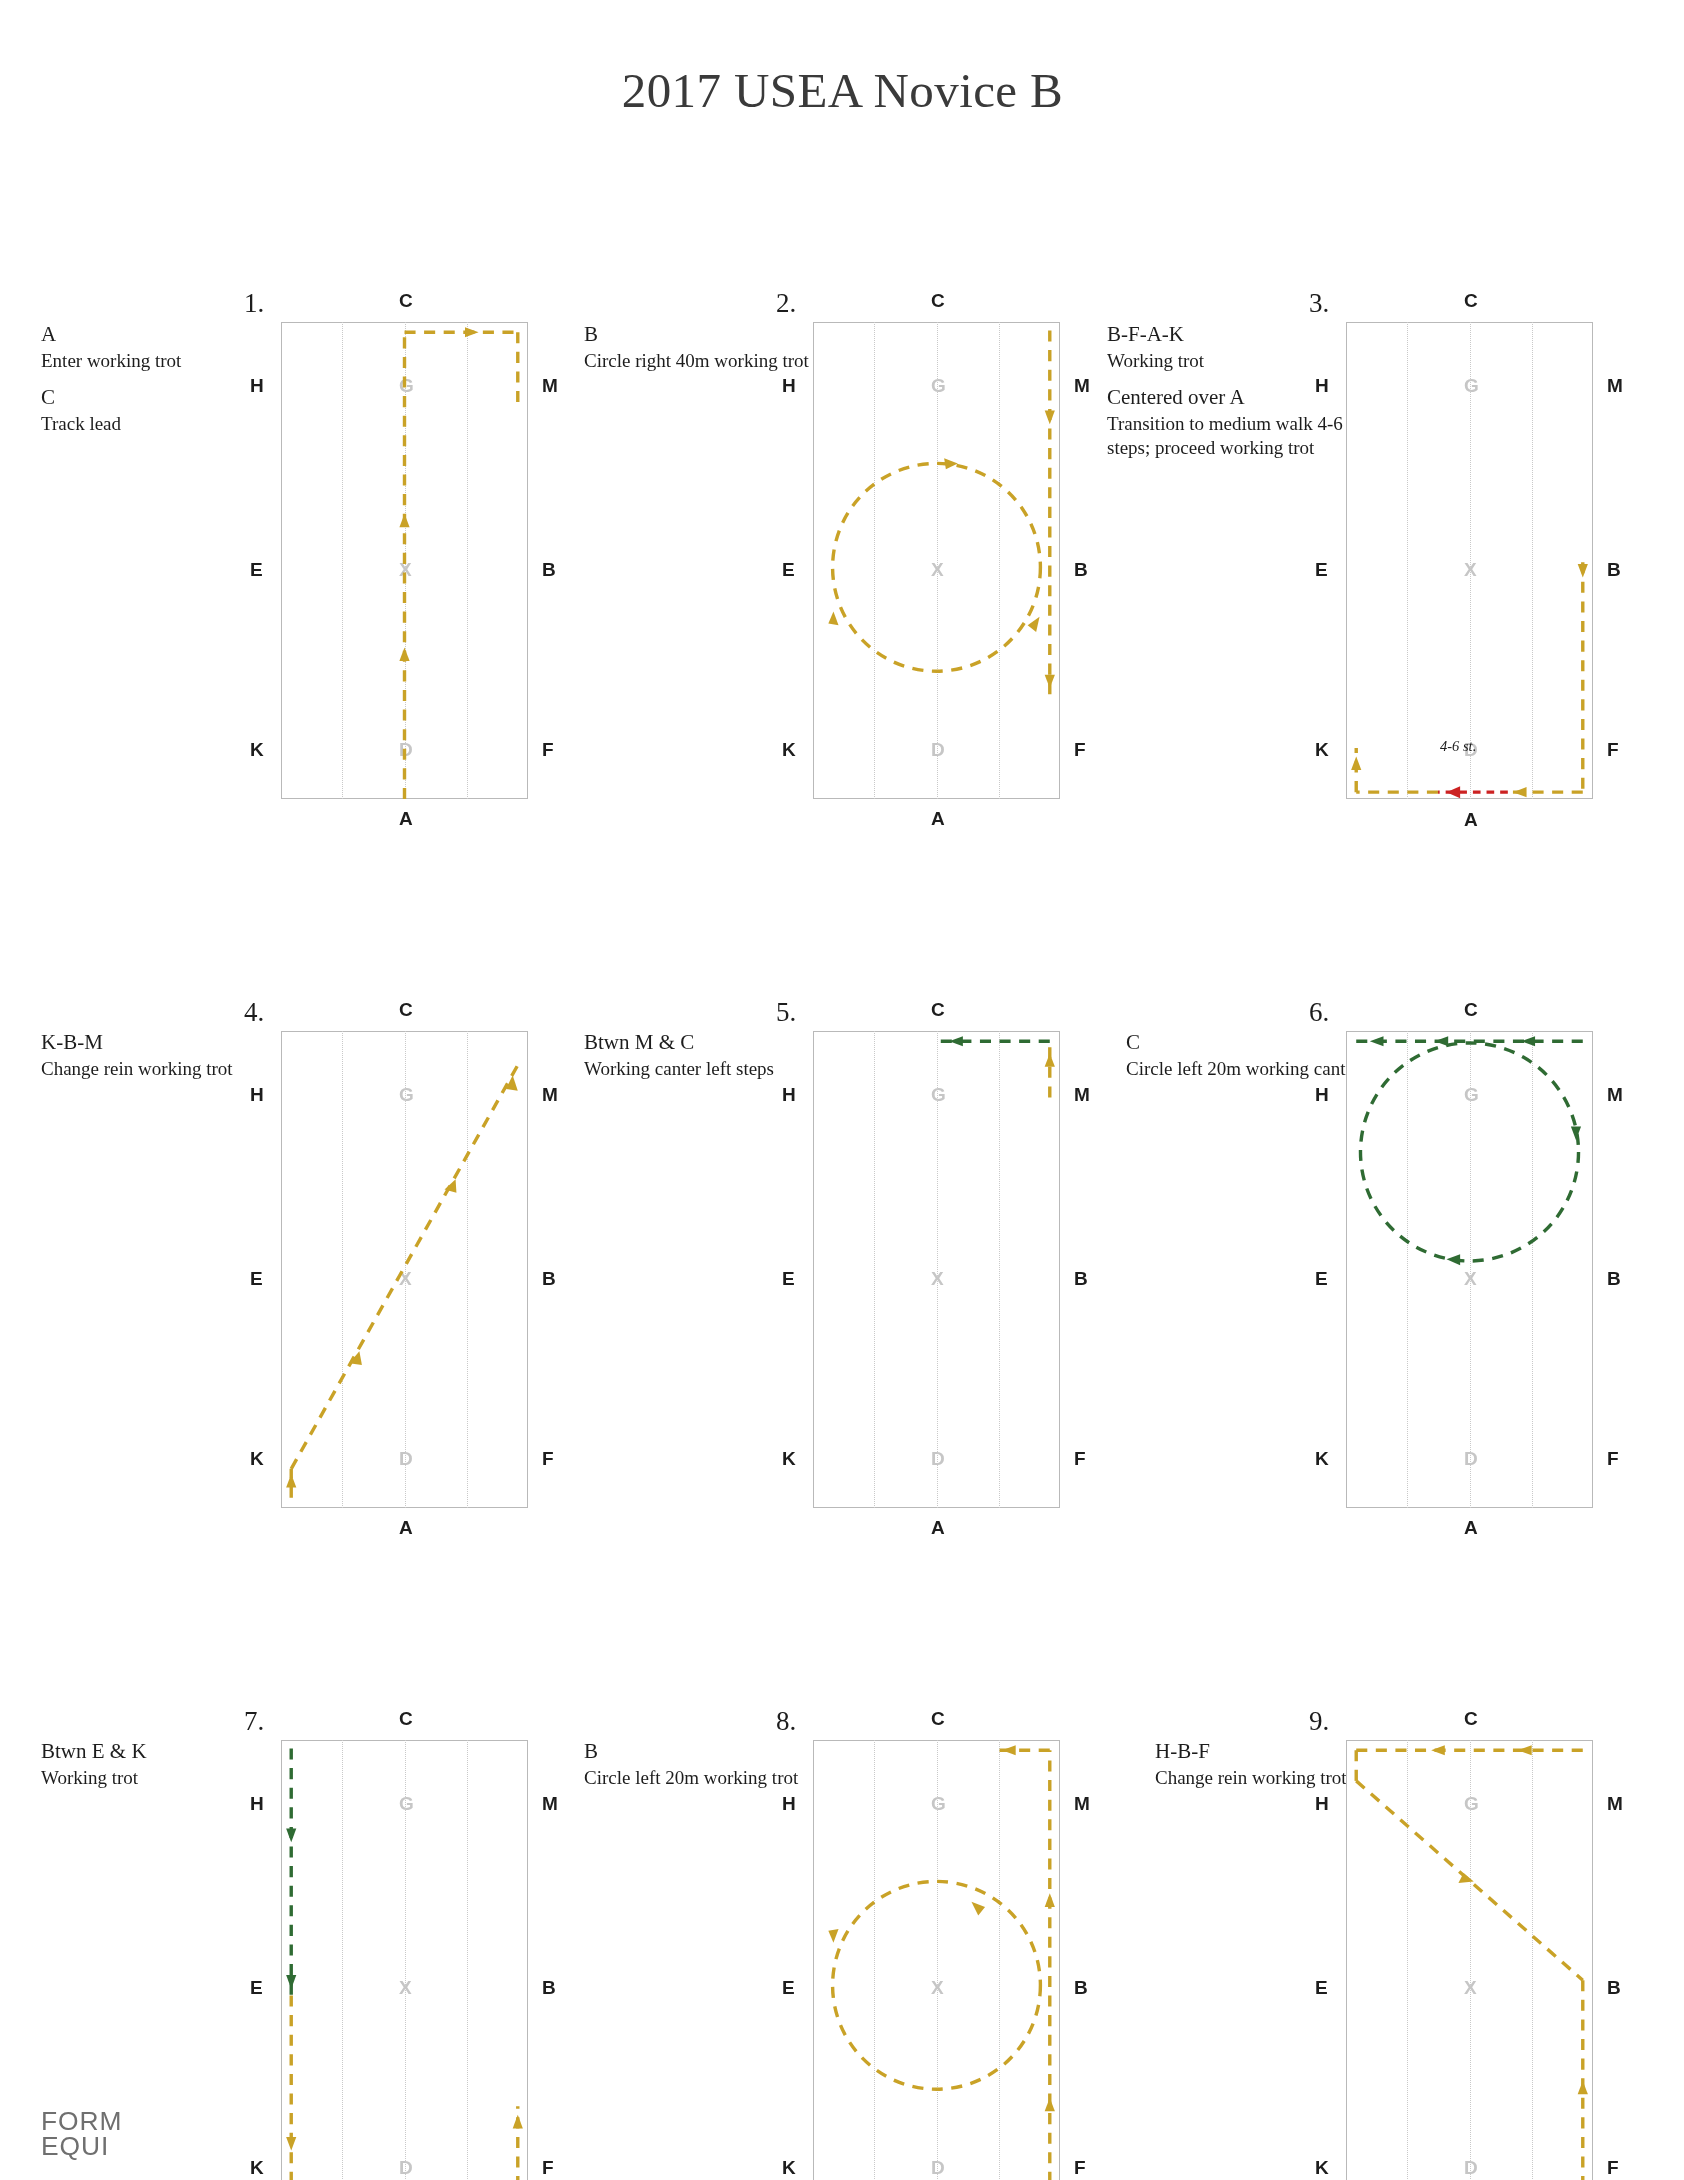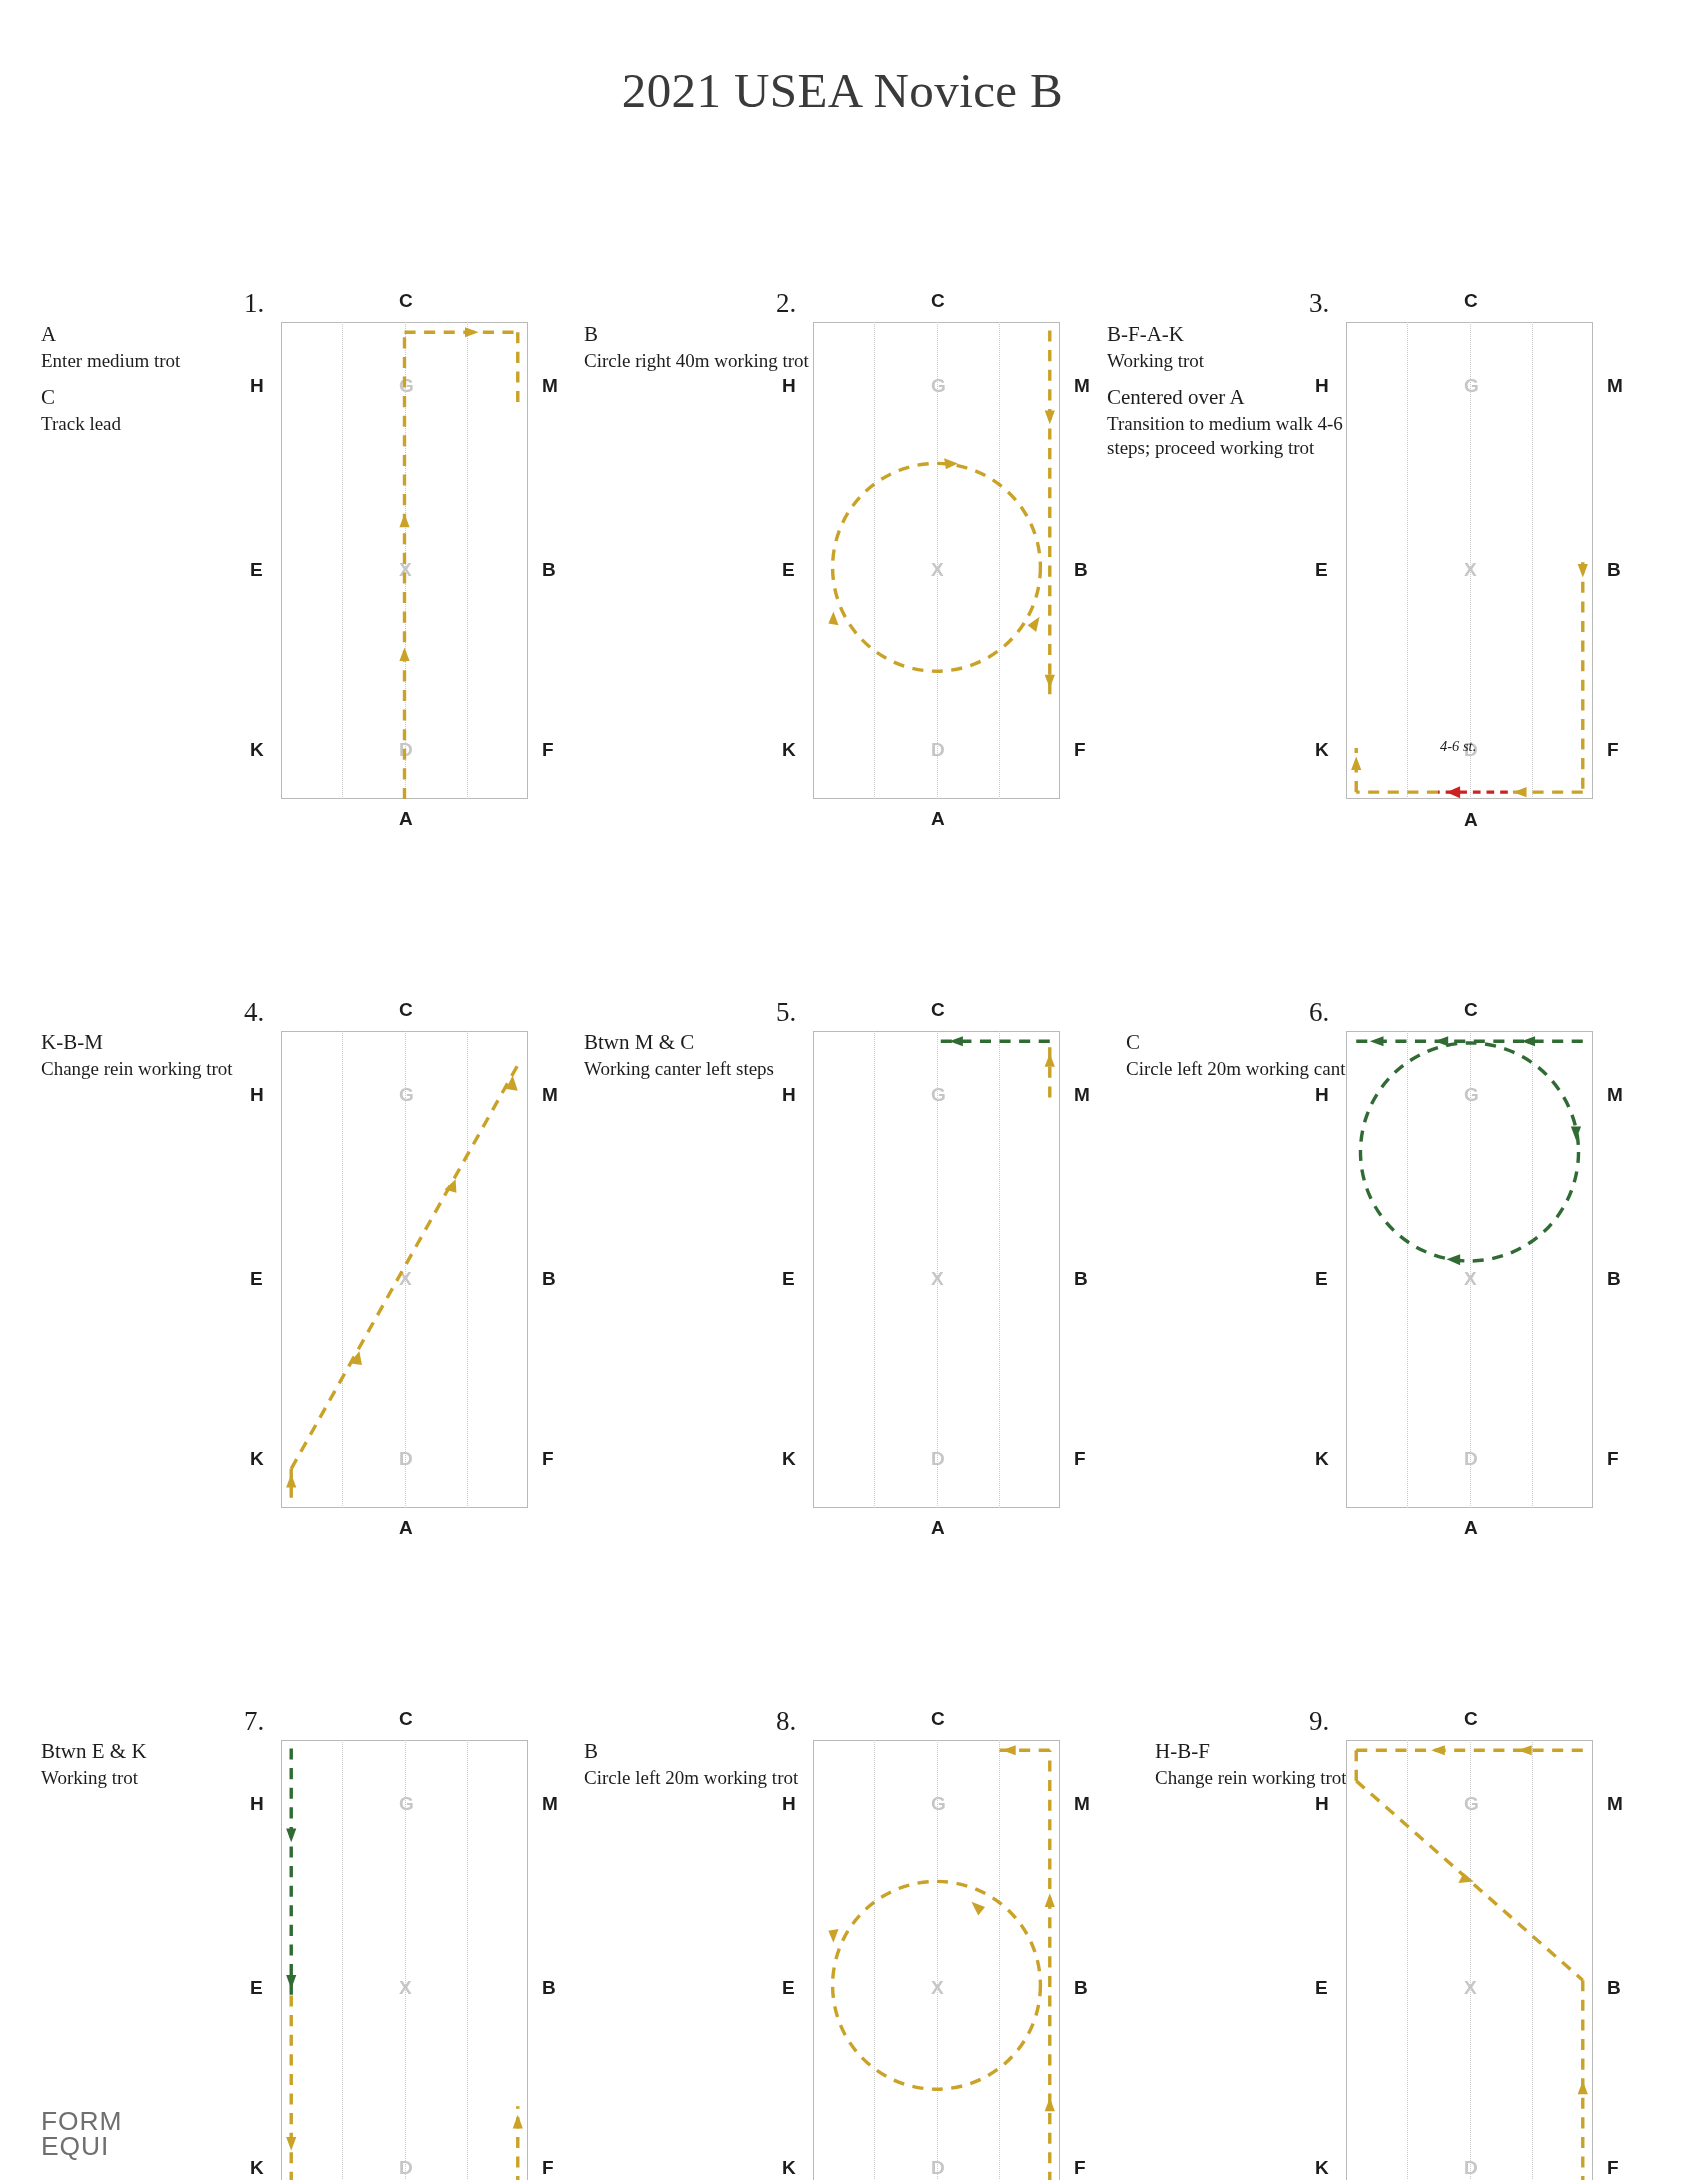--- a/index.html
+++ b/index.html
@@ -104,27 +104,27 @@
     font-size: 26.4px;
     letter-spacing: 0.9px;
     color: #6f6f6f;
     line-height: 0.95;
   }
   #logo div { position: relative; }
 </style>
 </head>
 <body>
 
-<h1 id="title">2021 USEA Novice B</h1>
+<h1 id="title">2017 USEA Novice B</h1>
 
 <div class="grid">
 
   <div class="desc" style="left:41px; top:169px;">
     <div class="head">A</div>
-    <div class="sub">Enter medium trot</div>
+    <div class="sub">Enter working trot</div>
     <div class="head">C</div>
     <div class="sub">Track lead</div>
   </div>
 
   <div class="arena-wrap" style="left:281px; top:170px; width:247px; height:477px;">
     <div class="num">1.</div>
     <div class="arena" style="width:247px; height:477px;"></div>
     <div class="dashline" style="left:61px; height:477px;"></div>
     <div class="dashline" style="left:124px; height:477px;"></div>
     <div class="dashline" style="left:186px; height:477px;"></div>

